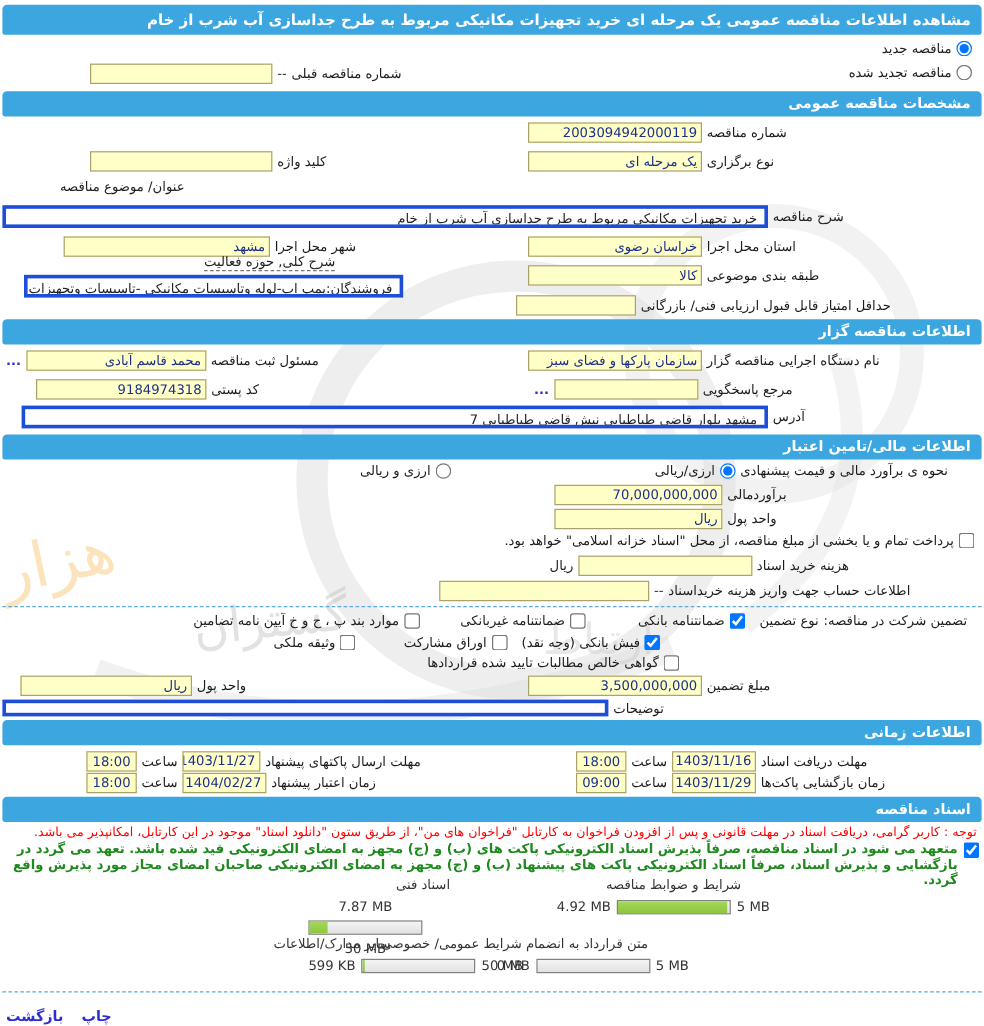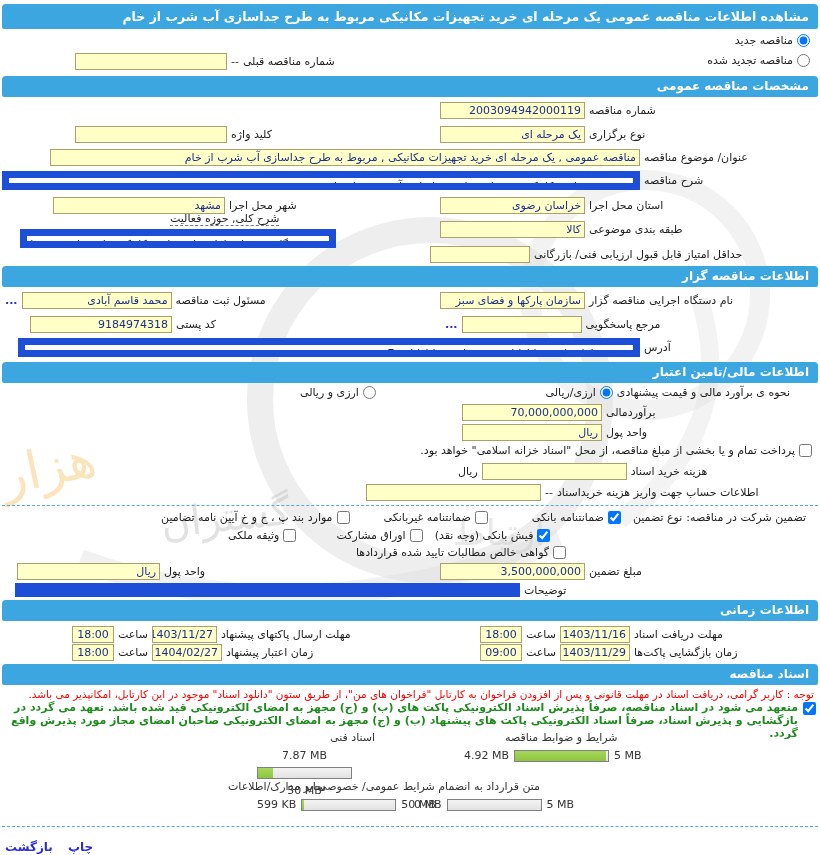--- a/index.html
+++ b/index.html
@@ -9,21 +9,21 @@
   .sbar{position:absolute;left:2px;right:2px;height:21px;background:#3BA6E0;border-radius:4px 4px 2px 2px;
         color:#fff;font-weight:bold;font-size:12px;line-height:21px;padding-right:9px;box-sizing:border-box;z-index:2;}
   .topbar{height:25px;line-height:25px;font-size:12.5px;}
   .fld{position:absolute;display:flex;align-items:center;gap:4px;white-space:nowrap;
        font-size:11px;color:#1c1c1c;z-index:2;}
   .lbl{color:#1c1c1c;}
   .inp{display:inline-block;background:#FFFFC8;border:1px solid #ABA26B;height:17px;line-height:15px;
        font-size:11px;color:#1b2f8a;padding:0 3px;text-align:right;overflow:hidden;white-space:nowrap;
        box-sizing:border-box;}
   .inp.ctr{text-align:center;}
-  .winp{display:inline-block;background:#fff;border:7px solid #1d4ed8;height:19px;line-height:17px;
+  .winp{display:inline-block;background:#fff;border:3px solid #1d4ed8;height:19px;line-height:17px;
         font-size:11px;color:#222;padding:0 6px;text-align:right;overflow:hidden;white-space:nowrap;box-sizing:border-box;}
   .dots{color:#2d2dd3;font-weight:bold;cursor:pointer;}
   .dash{color:#333;}
   .chk,.rdo{width:13px;height:13px;margin:0;}
   .grp{display:flex;align-items:center;gap:4px;}
   .dashed{position:absolute;left:2px;right:2px;border-top:1px dashed #58A8DC;z-index:2;}
   .ulabel{position:absolute;font-size:11px;color:#333;z-index:2;white-space:nowrap;}
   .pbar{position:absolute;display:flex;align-items:center;gap:5px;direction:ltr;font-size:11px;color:#333;z-index:2;}
   .track{width:95px;height:12px;border:1px solid #808080;background:linear-gradient(#f4f4f4,#e2e2e2);
          box-sizing:border-box;overflow:hidden;direction:ltr;}
@@ -77,21 +77,20 @@
   <span class="lbl">نوع برگزاری</span>
   <span class="inp" style="width:145px;">یک مرحله ای</span>
 </div>
 <div class="fld" style="left:75px;top:126px;">
   <span class="lbl">کلید واژه</span>
   <span class="inp" style="width:152px;"></span>
 </div>
 
 <div class="fld" style="left:50px;top:149px;">
   <span class="lbl">عنوان/ موضوع مناقصه</span>
-  <span class="inp" style="width:590px;">مناقصه عمومی , یک مرحله ای خرید تجهیزات مکانیکی , مربوط به طرح جداسازی آب شرب از خام</span>
 </div>
 
 <div class="fld" style="left:2px;top:171px;">
   <span class="lbl">شرح مناقصه</span>
   <span class="winp" style="width:638px;">خرید تجهیزات مکانیکی مربوط به طرح جداسازی آب شرب از خام</span>
 </div>
 
 <div class="fld" style="left:440px;top:197px;">
   <span class="lbl">استان محل اجرا</span>
   <span class="inp" style="width:145px;">خراسان رضوی</span>
@@ -223,21 +222,21 @@
 
 <div class="fld" style="left:440px;top:563px;">
   <span class="lbl">مبلغ تضمین</span>
   <span class="inp" style="width:145px;">3,500,000,000</span>
 </div>
 <div class="fld" style="left:17px;top:563px;">
   <span class="lbl">واحد پول</span>
   <span class="inp" style="width:143px;">ریال</span>
 </div>
 
-<div class="fld" style="left:15px;top:583px;">
+<div class="fld" style="left:2px;top:583px;">
   <span class="lbl">توضیحات</span>
   <span class="winp" style="width:505px;height:14px;"></span>
 </div>
 
 <div class="sbar" style="top:600px;">اطلاعات زمانی</div>
 
 <div class="fld" style="left:480px;top:626px;">
   <span class="lbl">مهلت دریافت اسناد</span>
   <span class="inp ctr" style="width:70px;">1403/11/16</span>
   <span class="lbl">ساعت</span>

